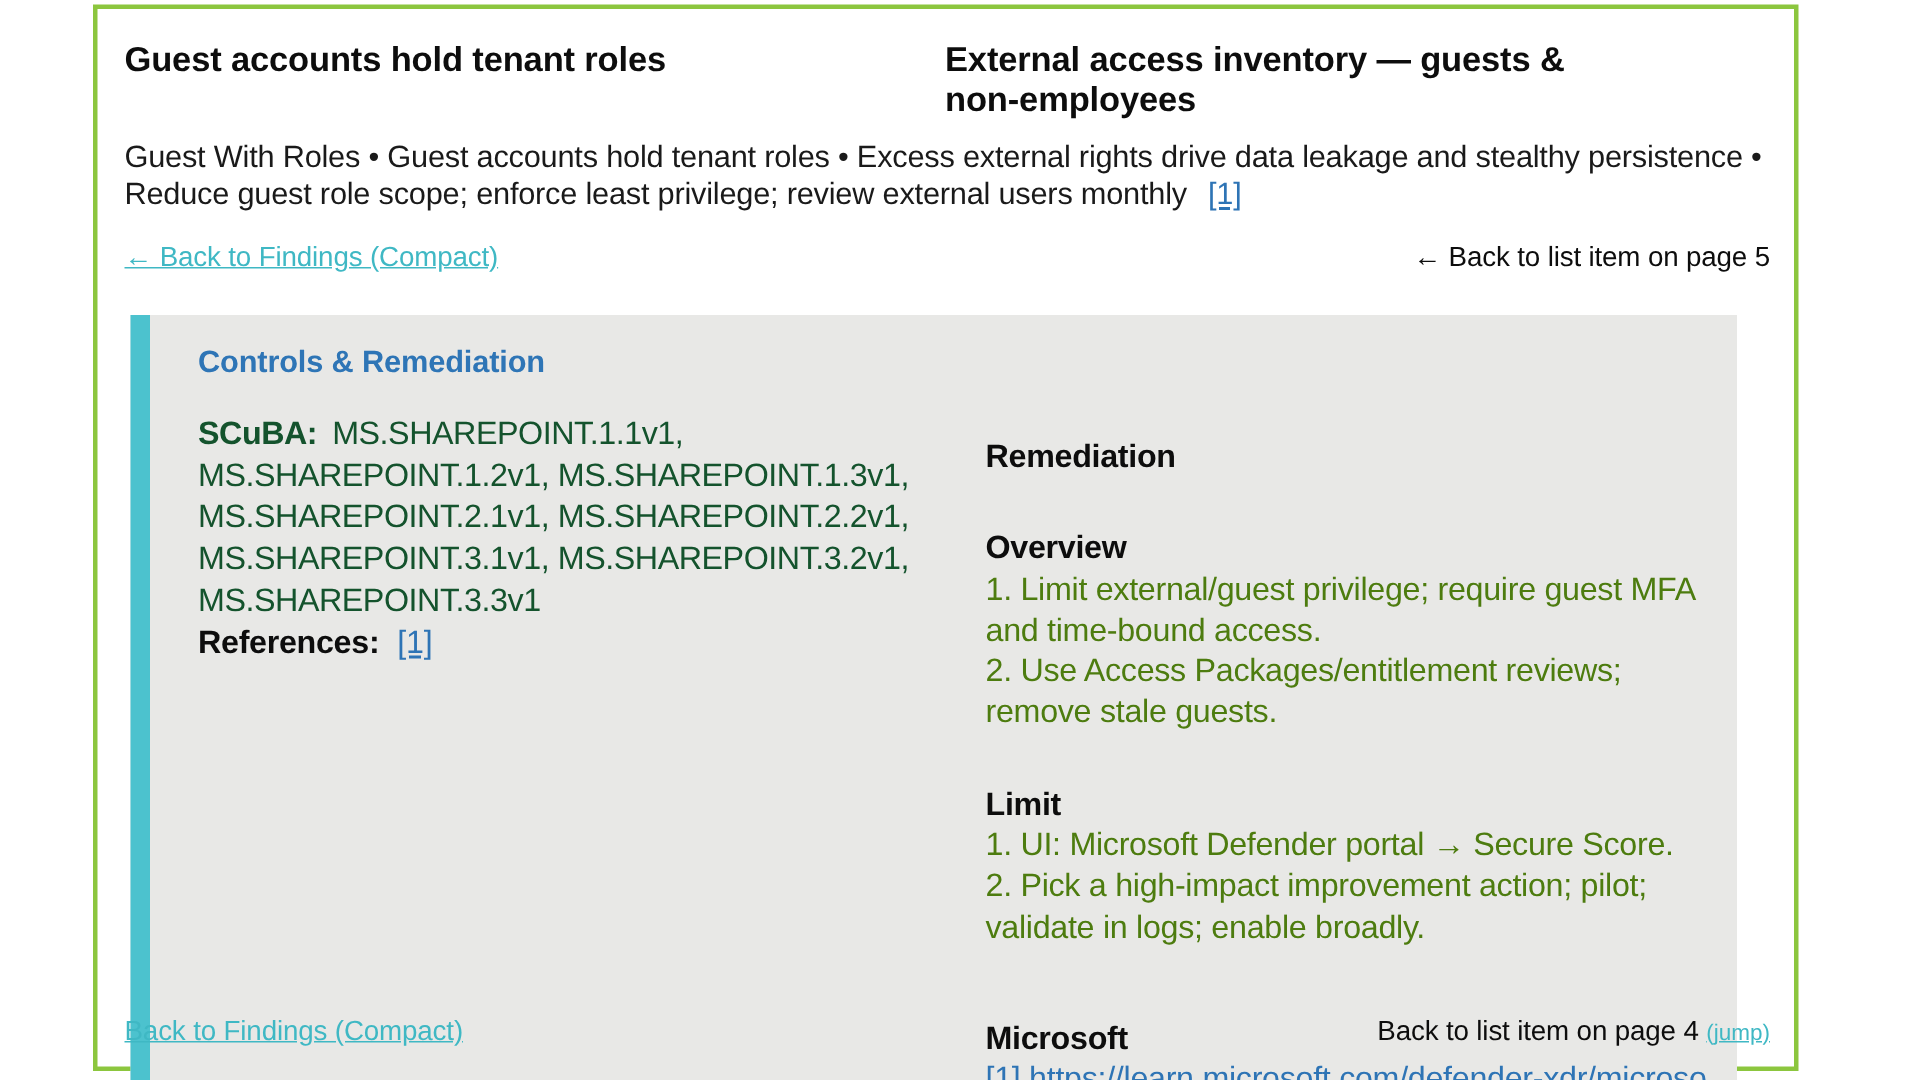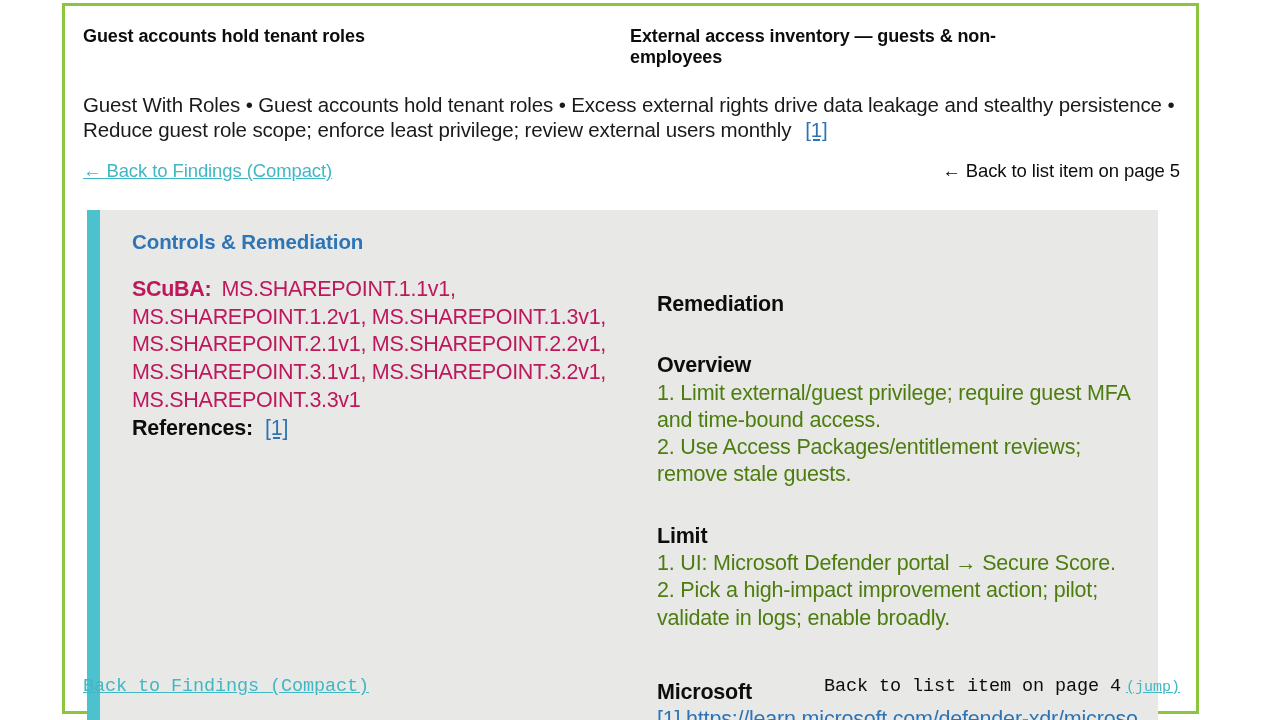--- a/index.html
+++ b/index.html
@@ -35,21 +35,21 @@
   }
   .title-row {
     position: absolute;
     left: 18px;
     top: 20px;
     width: 1095px;
     display: flex;
     align-items: flex-start;
   }
   .slide-title {
-    font-size: 18px;
+    font-size: 23px;
     font-weight: bold;
     color: #0d0d0d;
     line-height: 1.16;
     letter-spacing: -0.1px;
   }
   #title-left  { width: 535px; padding-right: 12px; }
   #title-right { width: 440px; }
 
   .summary-line {
     position: absolute;
@@ -126,21 +126,21 @@
   .section-heading {
     font-size: 20.5px;
     font-weight: bold;
     color: #2E75B6;
     letter-spacing: -0.1px;
     margin: 0 0 22px 0;
   }
 
   .scuba-block {
     font-size: 21.5px;
-    color: #be185d;
+    color: #14532d;
     line-height: 1.29;
     letter-spacing: -0.3px;
     word-break: break-word;
   }
   .scuba-block .lbl { font-weight: bold; }
   .scuba-block .gap { display: inline-block; width: 10px; }
 
   .refs-inline {
     font-size: 21.5px;
     color: #0d0d0d;
@@ -181,21 +181,20 @@
 
   
   #footer {
     position: absolute;
     left: 18px;
     top: 670px;
     width: 1097px;
     display: flex;
     justify-content: space-between;
     align-items: center;
-    font-family: Liberation Mono, monospace;
   }
   .foot-link {
     font-size: 18.5px;
     color: #3FB8C4;
     text-decoration: underline;
     letter-spacing: -0.1px;
   }
   .foot-plain {
     font-size: 18.5px;
     color: #0d0d0d;

